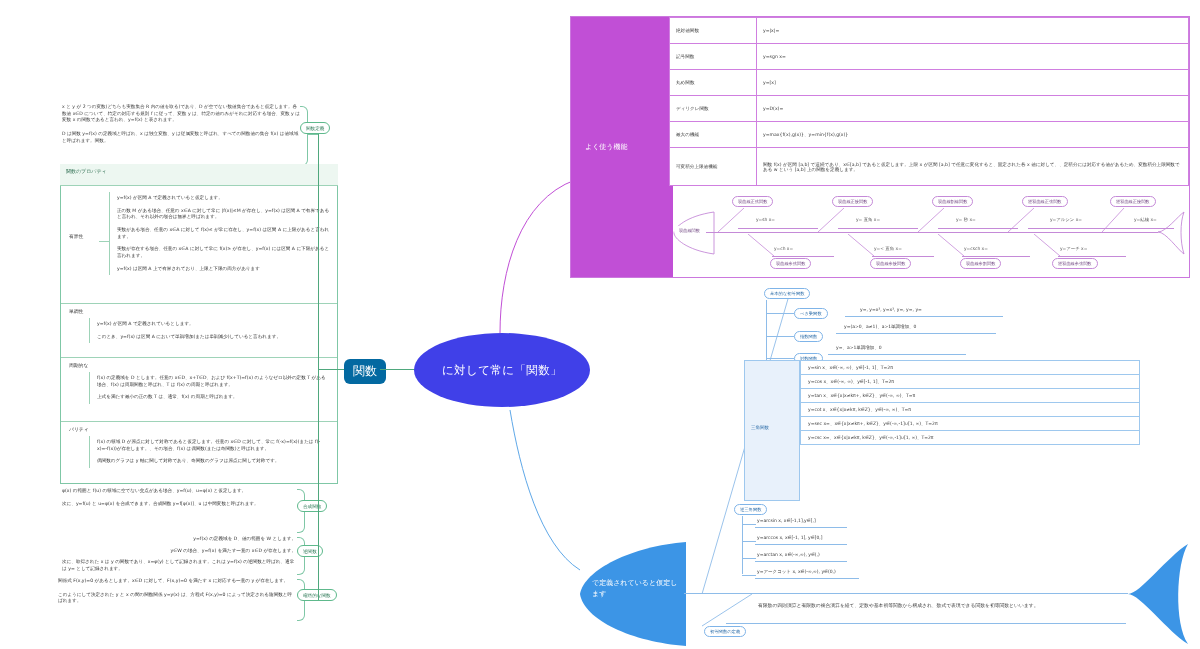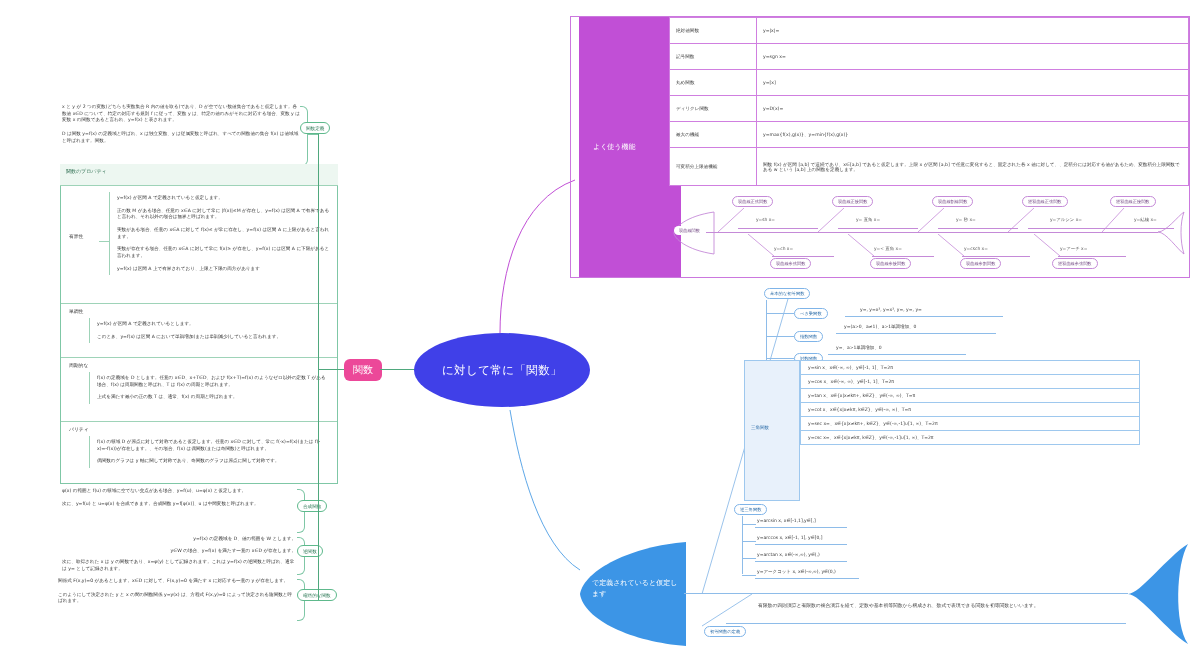--- a/index.html
+++ b/index.html
@@ -14,21 +14,21 @@
   .green-head{background:#edf7f1;border-bottom:0.7px solid #9ed3b8;
       font-size:5px;color:#2f6f52;padding:4px 6px;box-sizing:border-box;}
   .green-pill{border:0.8px solid #5eb98c;border-radius:7px;background:#fff;
       color:#2f7a58;font-size:4.6px;padding:2.5px 5px;white-space:nowrap;text-align:center;}
   .bulletcol{border-left:0.7px solid #9ed3b8;}
 
   
   .center-ellipse{width:176px;height:74px;border-radius:50%;
       background:#4040e8;color:#ffffff;display:flex;align-items:center;
       justify-content:center;font-size:11.5px;letter-spacing:.4px;}
-  .center-pill{background:#ec4899;color:#fff;font-size:10px;
+  .center-pill{background:#0369a1;color:#fff;font-size:12px;
       border-radius:6px;padding:4px 9px;}
 
   
   .purple-block{background:#c14fd6;color:#ffffff;display:flex;align-items:center;
       padding-left:14px;font-size:7px;box-sizing:border-box;}
   .ptable{border-collapse:collapse;width:100%;font-size:4.6px;background:#fff;}
   .ptable td{border:0.7px solid #d07fe0;padding:3px 6px;color:#3a3a3a;vertical-align:middle;}
   .ptable td.k{width:74px;}
   .purple-outer{border:0.8px solid #cb78de;box-sizing:border-box;}
 
@@ -141,21 +141,21 @@
 <div class="abs center-ellipse" style="left:414px;top:333px;">
   <span>に対して常に「関数」</span>
 </div>
 
 <svg class="abs" width="600" height="620" style="left:430px;top:20px;overflow:visible;">
   <path d="M70,313 C70,250 90,180 145,160" stroke="#c14fd6" stroke-width="1" fill="none"></path>
   <path d="M80,390 C90,450 110,525 150,550" stroke="#5fa8e8" stroke-width="1" fill="none"></path>
 </svg>
 
 <div class="abs purple-outer" style="left:570px;top:16px;width:620px;height:262px;"></div>
-<div class="abs purple-block" style="left:571px;top:17px;width:102px;height:260px;margin-left:8px;">
+<div class="abs purple-block" style="left:571px;top:17px;width:102px;height:260px;">
   <span>よく使う機能</span>
 </div>
 
 <div class="abs" style="left:669px;top:17px;width:520px;height:168px;">
   <table class="ptable">
     <tbody>
         <tr style="height:26px;">
       <td class="k">絶対値関数</td>
       <td>y=|x|=</td>
     </tr>

